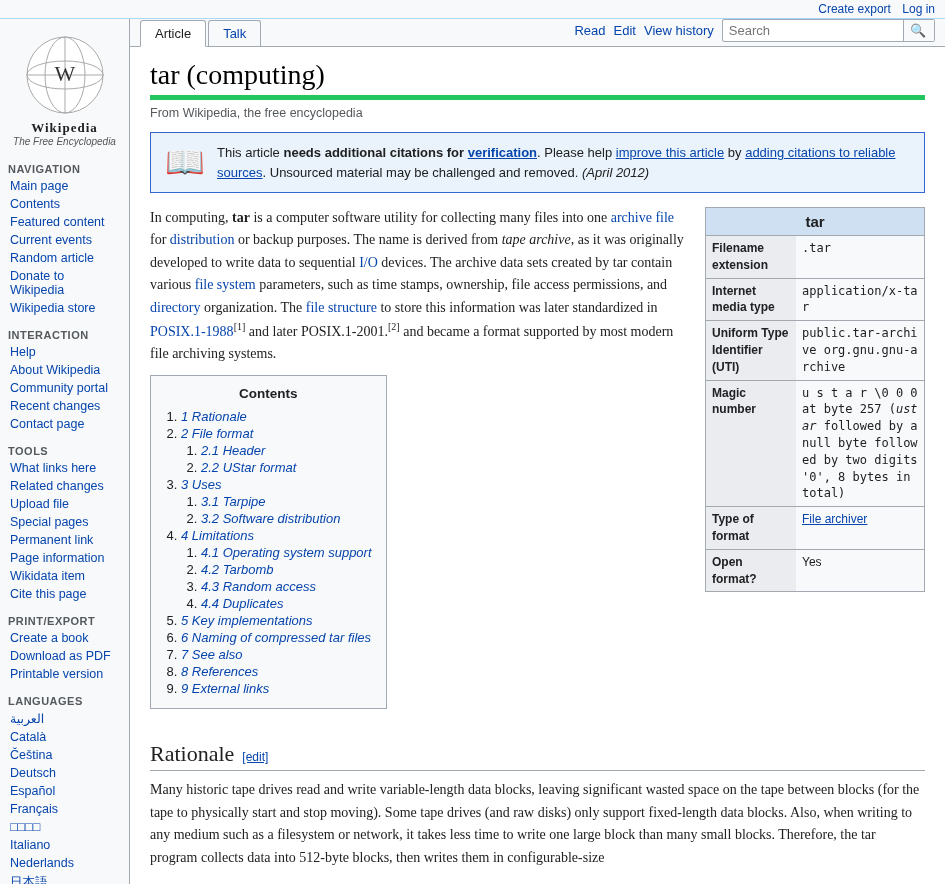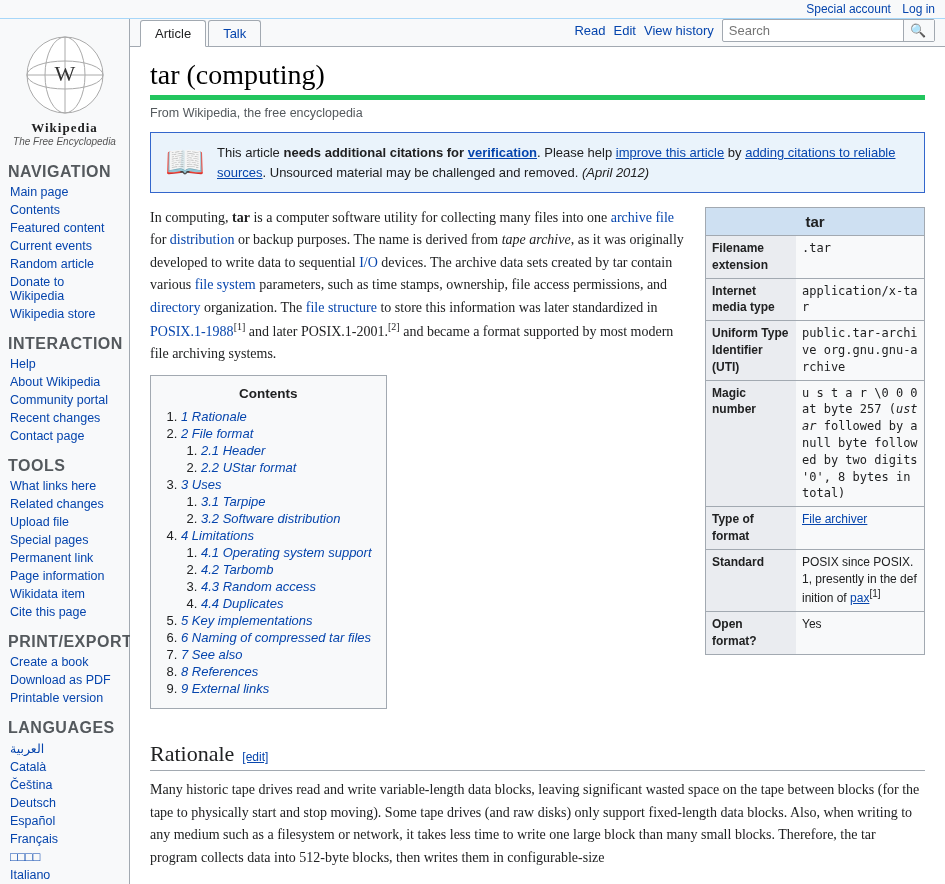--- a/index.html
+++ b/index.html
@@ -28,21 +28,21 @@
       padding: 8px 0;
       font-family: sans-serif;
       font-size: 12.5px;
     }
     #logo-area { text-align: center; padding: 8px 4px 4px; }
     #logo-text { font-family: 'Linux Libertine', serif; font-size: 13px; font-weight: bold; text-align: center; margin-top: 2px; letter-spacing: 1px; }
     #logo-sub { font-family: sans-serif; font-size: 10px; text-align: center; color: #555; font-style: italic; }
 
     .sidebar-section { margin-top: 10px; }
     .sidebar-section-title {
-      font-size: 16px; font-weight: bold; color: #54595d;
+      font-size: 11px; font-weight: bold; color: #54595d;
       padding: 2px 8px; text-transform: uppercase; letter-spacing: 0.5px;
     }
     .sidebar-link {
       display: block; padding: 2px 10px; color: #0645ad; text-decoration: none;
       font-size: 12.5px;
     }
 
     
     #main { flex: 1; background: white; }
 
@@ -172,21 +172,21 @@
     
     #rationale-text { font-size: 14px; line-height: 1.6; }
 
     
     .globe-svg { width: 80px; height: 80px; }
   </style>
 </head>
 <body>
 
 <div id="top-bar">
-  <a href="#">Special account</a>
+  <a href="#">Create export</a>
   <a href="#">Log in</a>
 </div>
 
 <div id="wrapper">
 
   <div id="sidebar">
     <div id="logo-area">
       
       <svg class="globe-svg" viewBox="0 0 80 80" xmlns="http://www.w3.org/2000/svg">
         <circle cx="40" cy="40" r="38" fill="#fff" stroke="#aaa" stroke-width="1"></circle>
@@ -301,24 +301,20 @@
           <div class="infobox-label">Uniform Type Identifier (UTI)</div>
           <div class="infobox-value">public.tar-archive org.gnu.gnu-archive</div>
         </div>
         <div class="infobox-row">
           <div class="infobox-label">Magic number</div>
           <div class="infobox-value">u s t a r \0 0 0 at byte 257 (<i>ustar</i> followed by a null byte followed by two digits '0', 8 bytes in total)</div>
         </div>
         <div class="infobox-row">
           <div class="infobox-label">Type of format</div>
           <div class="infobox-value normal"><a href="#">File archiver</a></div>
-        </div>
-        <div class="infobox-row">
-          <div class="infobox-label">Standard</div>
-          <div class="infobox-value normal">POSIX since POSIX.1, presently in the definition of <a href="#">pax</a><sup>[1]</sup></div>
         </div>
         <div class="infobox-row">
           <div class="infobox-label">Open format?</div>
           <div class="infobox-value normal">Yes</div>
         </div>
       </div>
 
       
       <div id="article-text">
         <p>In computing, <b>tar</b> is a computer software utility for collecting many files into one <a href="#">archive file</a> for <a href="#">distribution</a> or backup purposes. The name is derived from <i>tape archive</i>, as it was originally developed to write data to sequential <a href="#">I/O</a> devices. The archive data sets created by tar contain various <a href="#">file system</a> parameters, such as time stamps, ownership, file access permissions, and <a href="#">directory</a> organization. The <a href="#">file structure</a> to store this information was later standardized in <a href="#">POSIX.1-1988</a><sup>[1]</sup> and later POSIX.1-2001.<sup>[2]</sup> and became a format supported by most modern file archiving systems.</p>

